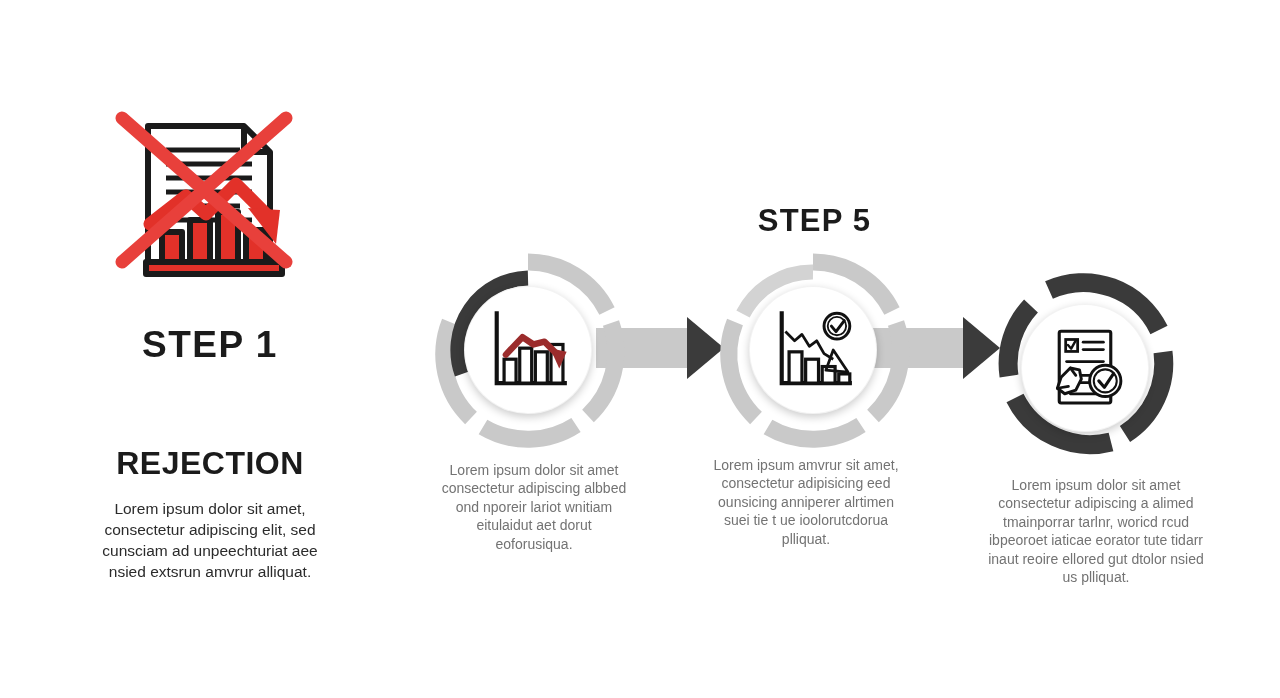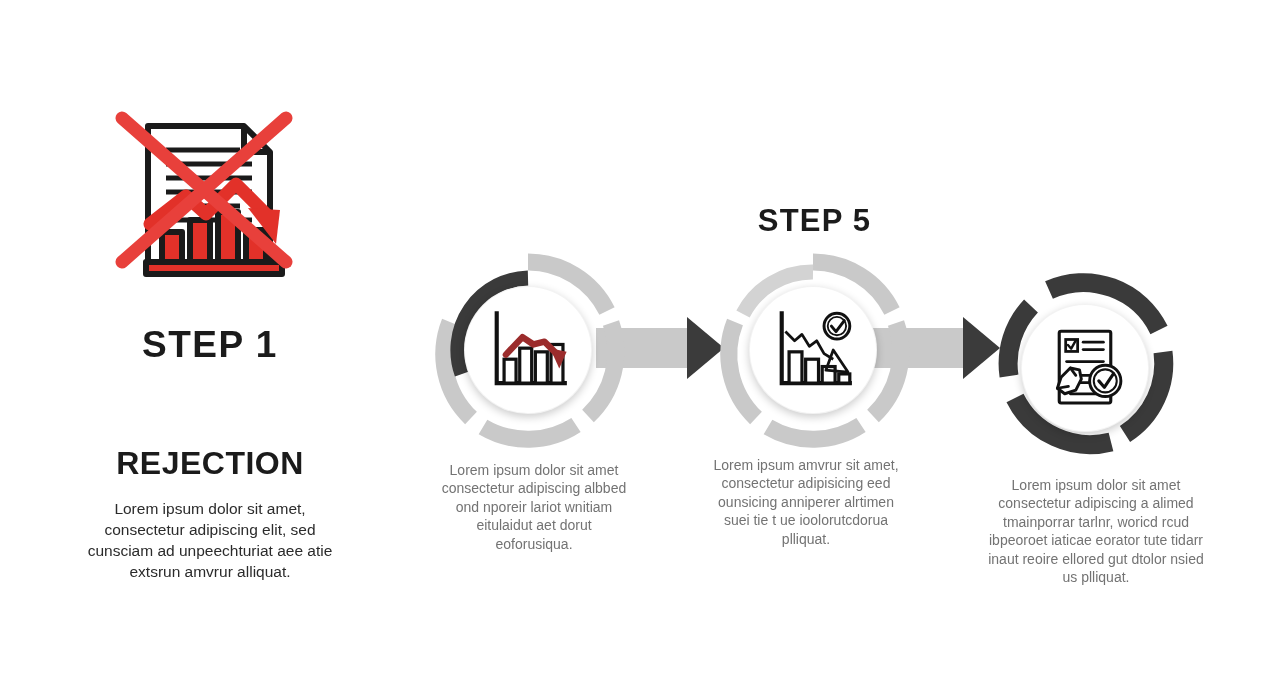--- a/index.html
+++ b/index.html
@@ -185,21 +185,21 @@
       <path d="M148 104 L180 106 L176 140 Z" fill="#E23129"></path>
 
       <g stroke="#E8403B" stroke-width="13" stroke-linecap="round">
         <line x1="22" y1="14" x2="186" y2="158"></line>
         <line x1="186" y1="14" x2="22" y2="158"></line>
       </g>
     </svg>
 
     <div class="hero-step">STEP 1</div>
     <div class="hero-title">REJECTION</div>
-    <div class="hero-desc">Lorem ipsum dolor sit amet, consectetur adipiscing elit, sed cunsciam ad unpeechturiat aee atie extsrun amvrur alliquat.</div>
+    <div class="hero-desc">Lorem ipsum dolor sit amet, consectetur adipiscing elit, sed cunsciam ad unpeechturiat aee nsied extsrun amvrur alliquat.</div>
   </div>
 
   <div class="step2-label">STEP 5</div>
 
   <div class="arrow" id="arrow-1">
     <div class="shaft"></div>
     <div class="head"></div>
   </div>
   <div class="arrow" id="arrow-2">
     <div class="shaft"></div>

